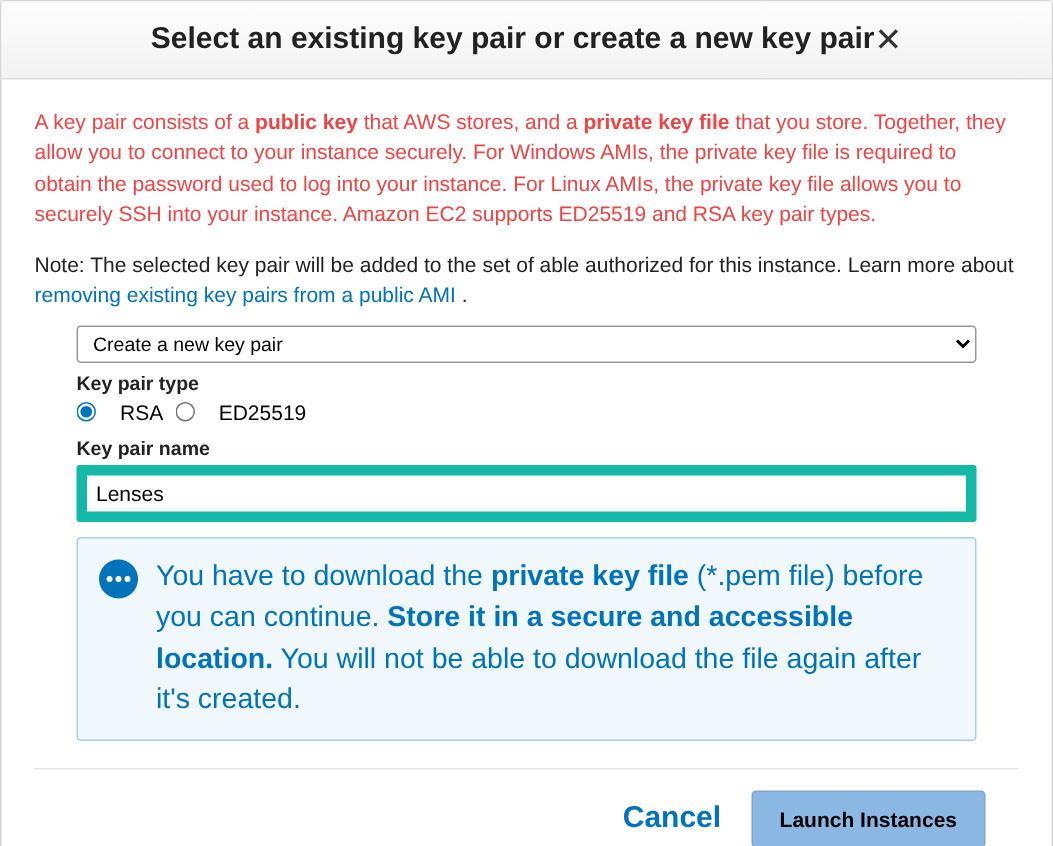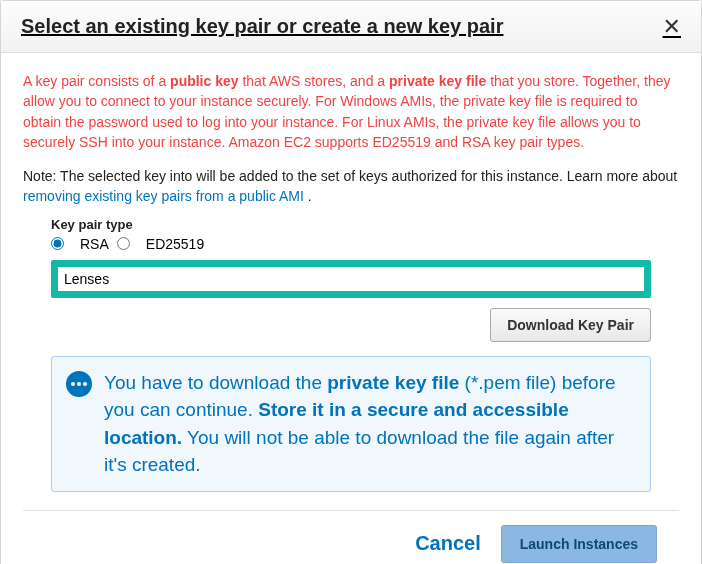--- a/index.html
+++ b/index.html
@@ -16,23 +16,22 @@
     background: #fff;
     border: 1px solid #d5d5d5;
     border-radius: 4px;
     box-shadow: 0 2px 6px rgba(0,0,0,0.15);
   }
   .modal-header {
     background: linear-gradient(#fdfdfd, #f2f2f2);
     border-bottom: 1px solid #ddd;
     padding: 14px 20px;
     display: flex;
-    justify-content: space-between;
-    align-items: center;
-    text-decoration: underline;
+    justify-content: center;
+    align-items: center;
   }
   .modal-title {
     font-size: 20px;
     font-weight: 700;
     color: #222;
   }
   .close-btn {
     font-size: 22px;
     font-weight: 400;
     color: #333;
@@ -164,21 +163,21 @@
   .cancel-link {
     color: #0073bb;
     font-size: 20px;
     font-weight: 700;
     cursor: pointer;
     text-align: right;
   }
   .launch-btn {
     background: #8ab8e2;
     border: 1px solid #7fa6cc;
-    color: #0c4a6e;
+    color: #000000;
     font-weight: 700;
     font-size: 14px;
     padding: 10px 18px;
     border-radius: 3px;
     cursor: pointer;
   }
 </style>
 </head>
 <body>
 
@@ -187,42 +186,43 @@
     <h2 class="modal-title">Select an existing key pair or create a new key pair</h2>
     <button class="close-btn">✕</button>
   </div>
 
   <div class="modal-body">
     <p class="desc">
       <span>A key pair consists of a </span><b>public key</b><span> that AWS stores, and a </span><b>private key file</b><span> that you store. Together, they allow you to connect to your instance securely. For Windows AMIs, the private key file is required to obtain the password used to log into your instance. For Linux AMIs, the private key file allows you to securely SSH into your instance. Amazon EC2 supports ED25519 and RSA key pair types.</span>
     </p>
 
     <p class="note">
-      <span>Note: The selected key into will be added to the set of keys authorized for this instance. Learn more about </span><a class="link">removing existing key pairs from a public AMI</a><span> .</span>
+      <span>Note: The selected key pair will be added to the set of able authorized for this instance. Learn more about </span><a class="link">removing existing key pairs from a public AMI</a><span> .</span>
     </p>
 
     <div class="form-area">
+      <select class="select">
+        <option>Create a new key pair</option>
+      </select>
 
       <span class="field-label">Key pair type</span>
       <div class="radio-row">
         <label>
           <input type="radio" name="kptype" checked="" style="">
           <span>RSA</span>
         </label>
         <label>
           <input type="radio" name="kptype" style="">
           <span>ED25519</span>
         </label>
       </div>
 
+      <span class="field-label">Key pair name</span>
       <input type="text" class="name-input" value="Lenses" style="">
 
-      <div class="download-row">
-        <button class="btn">Download Key Pair</button>
-      </div>
 
       <div class="info-box">
         <div class="info-icon">
           <span></span>
             <span></span>
             <span></span>
         </div>
         <div class="info-text">
           <span>You have to download the </span><b>private key file</b><span> (*.pem file) before you can continue. </span><b>Store it in a secure and accessible location.</b><span> You will not be able to download the file again after it's created.</span>
         </div>

